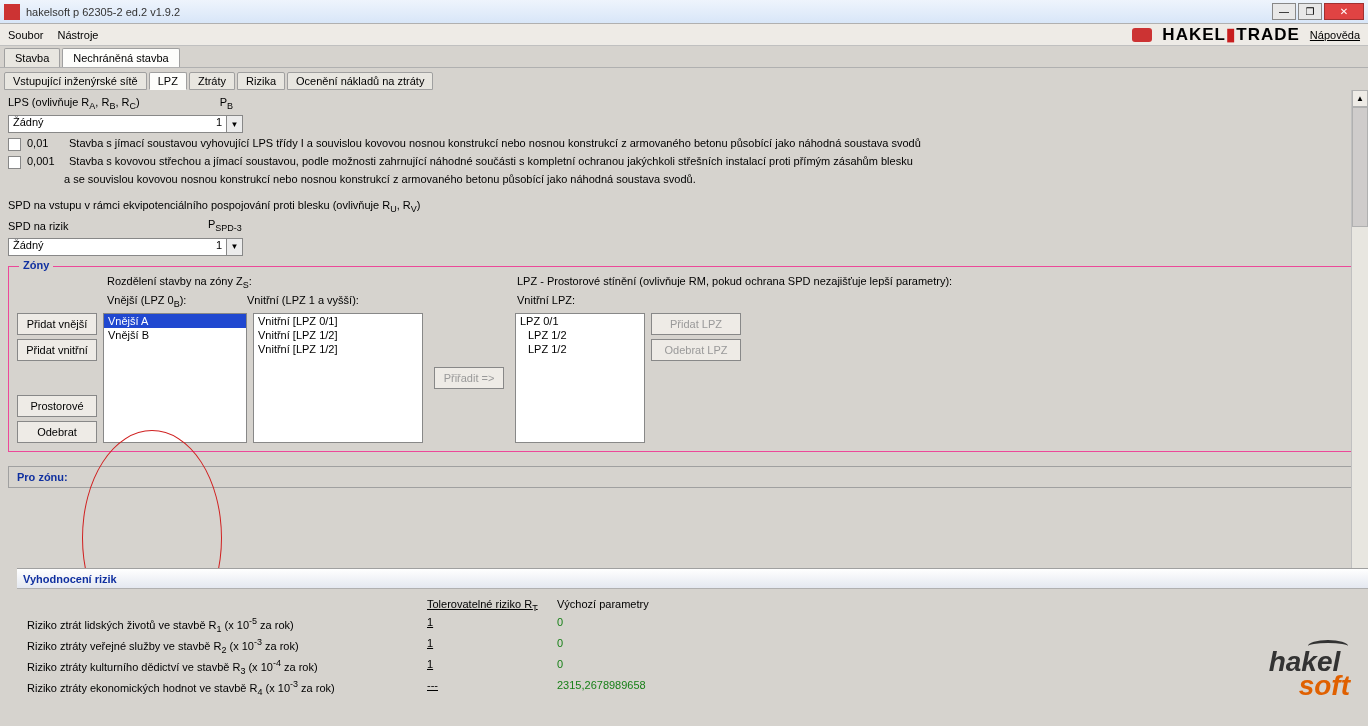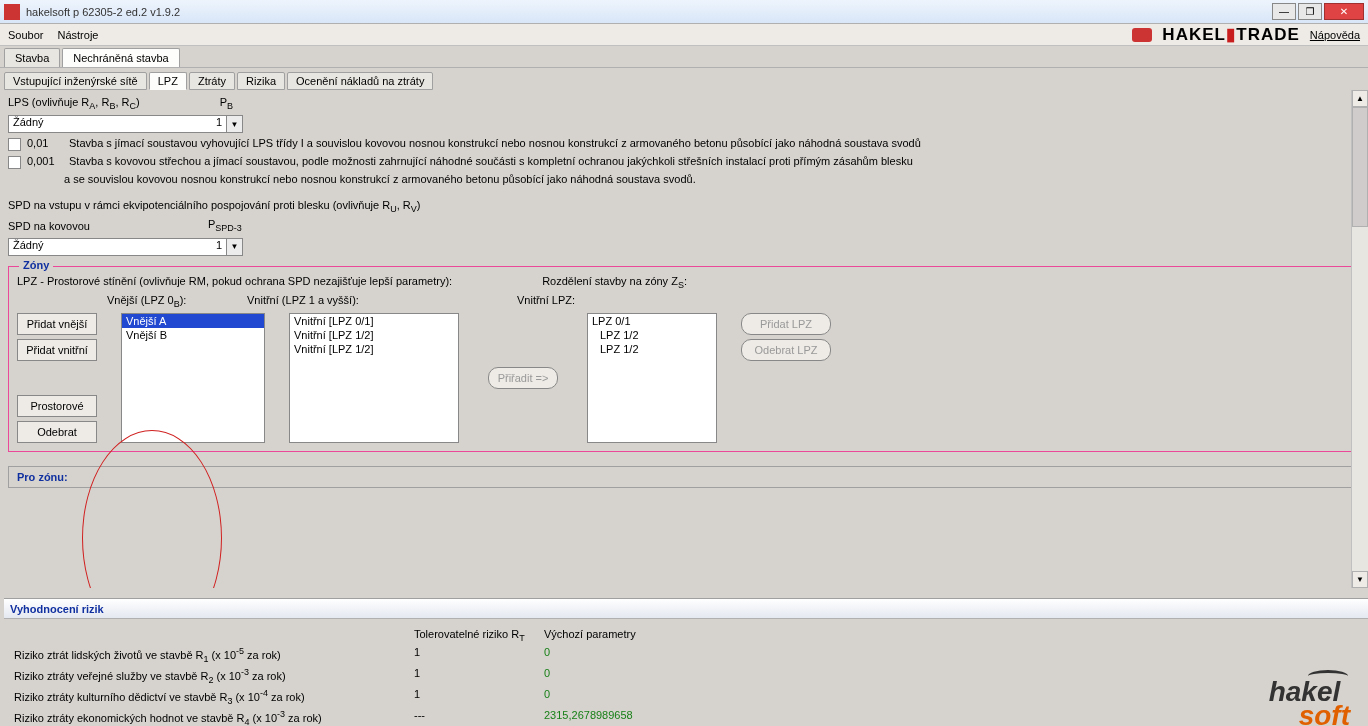--- a/index.html
+++ b/index.html
@@ -36,46 +36,46 @@
 .dropdown { display: inline-flex; align-items: flex-start; border: 1px solid #888; background: #fff; height: 18px; width: 235px; }
 .dropdown .dd-val { flex: 1; padding: 0 4px; }
 .dropdown .dd-btn { width: 16px; height: 16px; background: #ececec; border-left: 1px solid #888; display: flex; align-items: center; justify-content: center; font-size: 8px; cursor: pointer; }
 
 .chk-row { display: flex; align-items: flex-start; gap: 6px; margin: 4px 0; }
 .chk { width: 13px; height: 13px; border: 1px solid #888; background: #fff; display: inline-block; cursor: pointer; flex-shrink: 0; margin-top: 1px; }
 
 .fieldset { border: 1px solid #ec4899; margin-top: 10px; padding: 8px; position: relative; }
 .fieldset .legend { position: absolute; top: -8px; left: 10px; background: #d6d3ce; padding: 0 4px; color: #1030a0; font-weight: bold; }
 
-.zones-body { display: flex; gap: 24px; }
+.zones-body { display: flex; gap: 6px; }
 .zone-btns { display: flex; flex-direction: column; gap: 4px; width: 80px; }
 .btn { border: 1px solid #888; background: #eeebe6; padding: 2px 4px; cursor: pointer; text-align: center; font-size: 11px; height: 22px; display: flex; align-items: center; justify-content: center; }
-.btn.disabled { color: #999; border-radius: 10px; }
+.btn.disabled { color: #999; }
 
 .listbox { border: 1px solid #888; background: #fff; overflow: auto; }
 .listbox .item { padding: 1px 4px; cursor: pointer; }
 .listbox .item.selected { background: #2048d0; color: #fff; }
 .listbox .item.indent { padding-left: 12px; }
 
 .col-lbl { margin-bottom: 2px; }
 
 .scrollbar-v { position: absolute; right: 0; top: 0; bottom: 0; width: 17px; background: #e8e6e0; border-left: 1px solid #c0c0c0; }
 .scrollbar-v .sbtn { height: 17px; background: #eeebe6; border: 1px solid #b0b0b0; display: flex; align-items: center; justify-content: center; font-size: 8px; cursor: pointer; }
 .scrollbar-v .thumb { position: absolute; top: 17px; left: 0; right: 0; height: 120px; background: #cfcccb; border: 1px solid #b0b0b0; cursor: pointer; }
 .scrollbar-v .sbtn.down { position: absolute; bottom: 0; left: 0; right: 0; }
 
 .pro-zonu { margin-top: 8px; border: 1px solid #a0a0a0; padding: 4px 8px; }
 .pro-zonu .legend2 { color: #1030a0; font-weight: bold; }
 
-.eval-panel { position: absolute; left: 4px; right: 0; bottom: 0; height: 128px; background: #d6d3ce; border-top: 1px solid #a0a0a0; }
+.eval-panel { position: absolute; left: 17px; right: 0; bottom: 0; height: 158px; background: #d6d3ce; border-top: 1px solid #a0a0a0; }
 .eval-header { background: linear-gradient(#fff, #e4e8f0); height: 20px; display: flex; align-items: center; padding: 0 6px; color: #1030a0; font-weight: bold; border-bottom: 1px solid #b0b0b0; }
 .eval-body { padding: 6px 10px; position: relative; }
 .eval-row { display: flex; margin: 3px 0; }
 .eval-row .rname { width: 400px; }
-.eval-row .rtol { width: 130px; }
+.eval-row .rtol { width: 130px; text-decoration: underline; }
 .eval-row .rval { color: #188018; }
 .eval-head .rtol, .eval-head .rval { color: #000; }
 
 .footer-logo { position: absolute; right: 18px; bottom: 8px; font-family: Arial, sans-serif; font-weight: bold; font-size: 28px; font-style: italic; line-height: 0.85; }
 .footer-logo .hakel { color: #333; }
 .footer-logo .soft { color: #e06000; }
 .footer-logo .swoosh { width: 40px; height: 12px; position: absolute; top: -10px; right: 2px; border-top: 3px solid #333; border-radius: 50% 50% 0 0; }
 
 .red-ellipse { position: absolute; border: 1px solid #d02020; border-radius: 50%; pointer-events: none; }
 </style>
@@ -142,39 +142,39 @@
     <span class="chk"></span>
     <span style="width:36px">0,001</span>
     <span>Stavba s kovovou střechou a jímací soustavou, podle možnosti zahrnující náhodné součásti s kompletní ochranou jakýchkoli střešních instalací proti přímým zásahům blesku</span>
   </div>
   <div style="margin-left:56px; margin-bottom:14px">a se souvislou kovovou nosnou konstrukcí nebo nosnou konstrukcí z armovaného betonu působící jako náhodná soustava svodů.</div>
 
   <div style="margin-bottom:4px">
     <span>SPD na vstupu v rámci ekvipotenciálního pospojování proti blesku (ovlivňuje R</span><span class="sub">U</span><span>, R</span><span class="sub">V</span><span>)</span>
   </div>
   <div class="row">
-    <span style="width:200px">SPD na kovovou</span>
+    <span style="width:200px">SPD na rizik</span>
     <span><span>P</span><span class="sub">SPD-3</span></span>
   </div>
   <div class="row">
     <div class="dropdown">
       <span class="dd-val">Žádný</span>
       <span style="padding-right:4px">1</span>
       <span class="dd-btn">▼</span>
     </div>
   </div>
 
   <div class="fieldset">
     <div class="legend">Zóny</div>
 
     <div style="display:flex; margin-bottom:4px">
-      <div>LPZ - Prostorové stínění (ovlivňuje RM, pokud ochrana SPD nezajišťuje lepší parametry):</div>
       <div style="width:410px; margin-left:90px">
         <span>Rozdělení stavby na zóny Z</span><span class="sub">S</span><span>:</span>
       </div>
+      <div>LPZ - Prostorové stínění (ovlivňuje RM, pokud ochrana SPD nezajišťuje lepší parametry):</div>
     </div>
 
     <div style="display:flex; margin-bottom:2px">
       <div style="width:90px"></div>
       <div style="width:140px" class="col-lbl">
         <span>Vnější (LPZ 0</span><span class="sub">B</span><span>):</span>
       </div>
       <div style="width:270px" class="col-lbl">Vnitřní (LPZ 1 a vyšší):</div>
       <div style="width:160px" class="col-lbl">Vnitřní LPZ:</div>
     </div>

